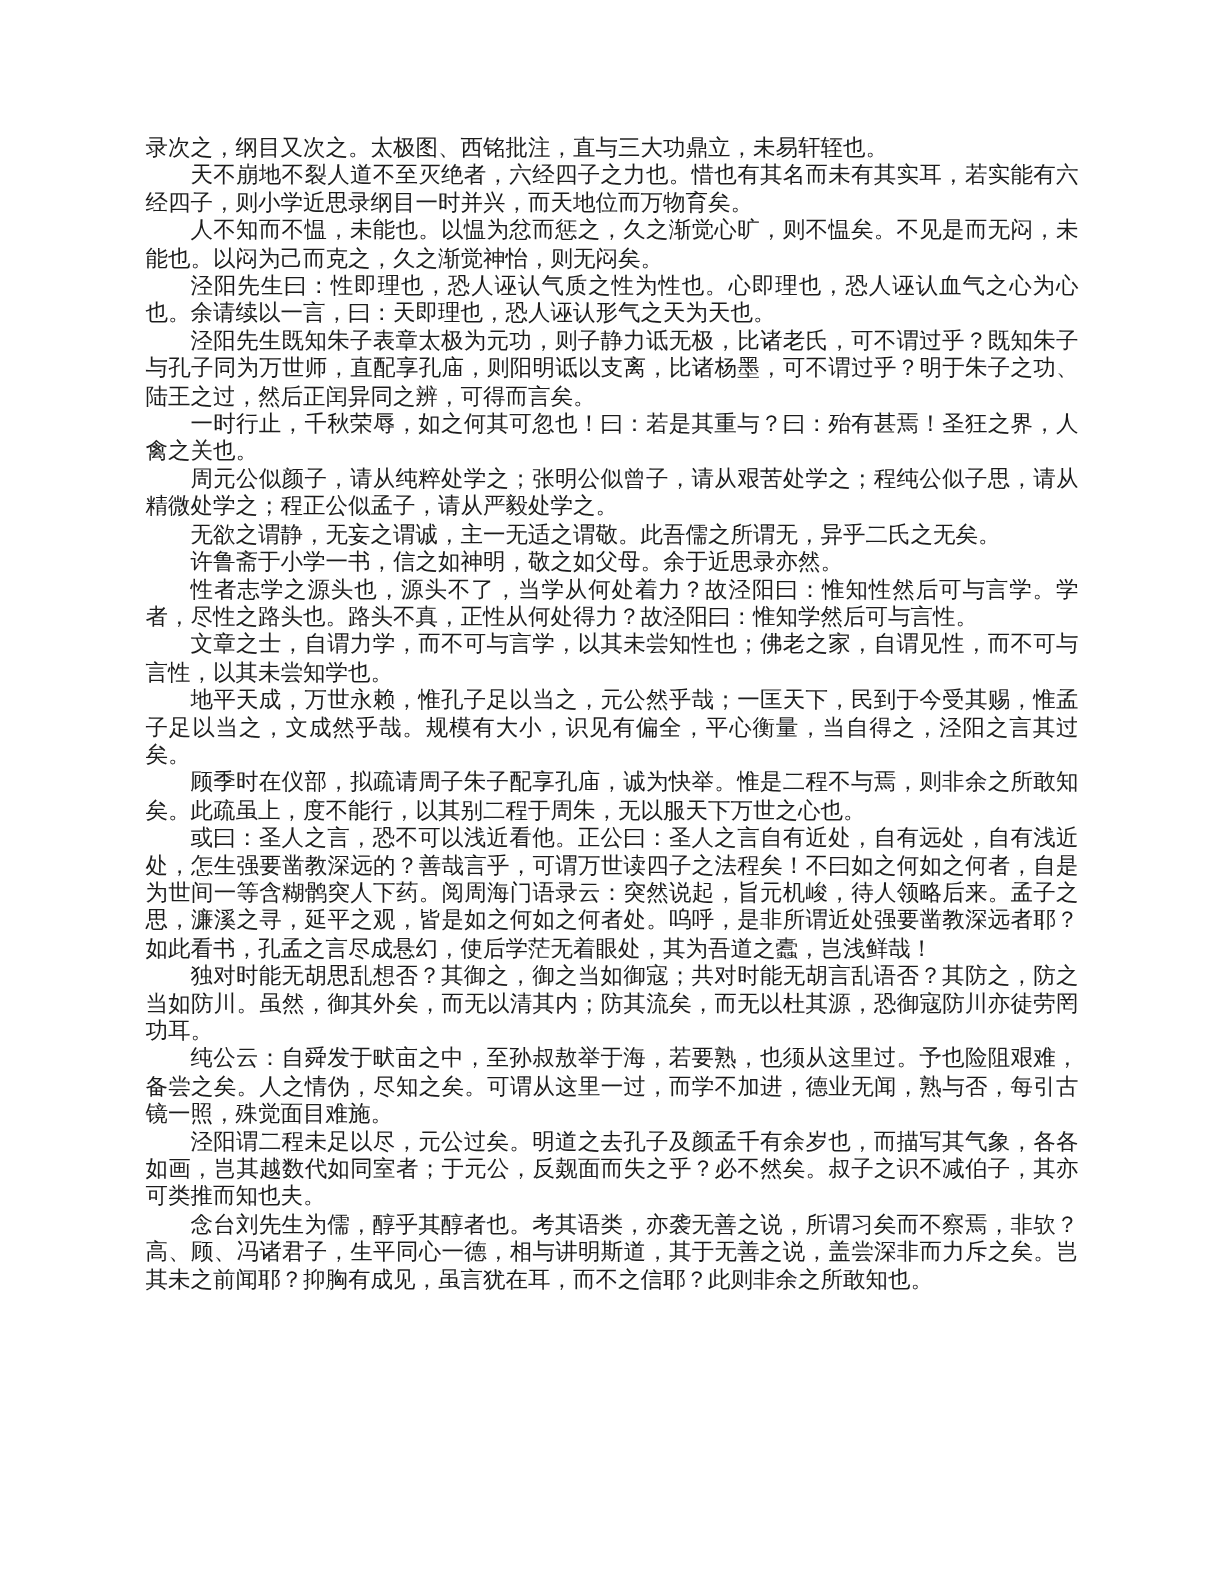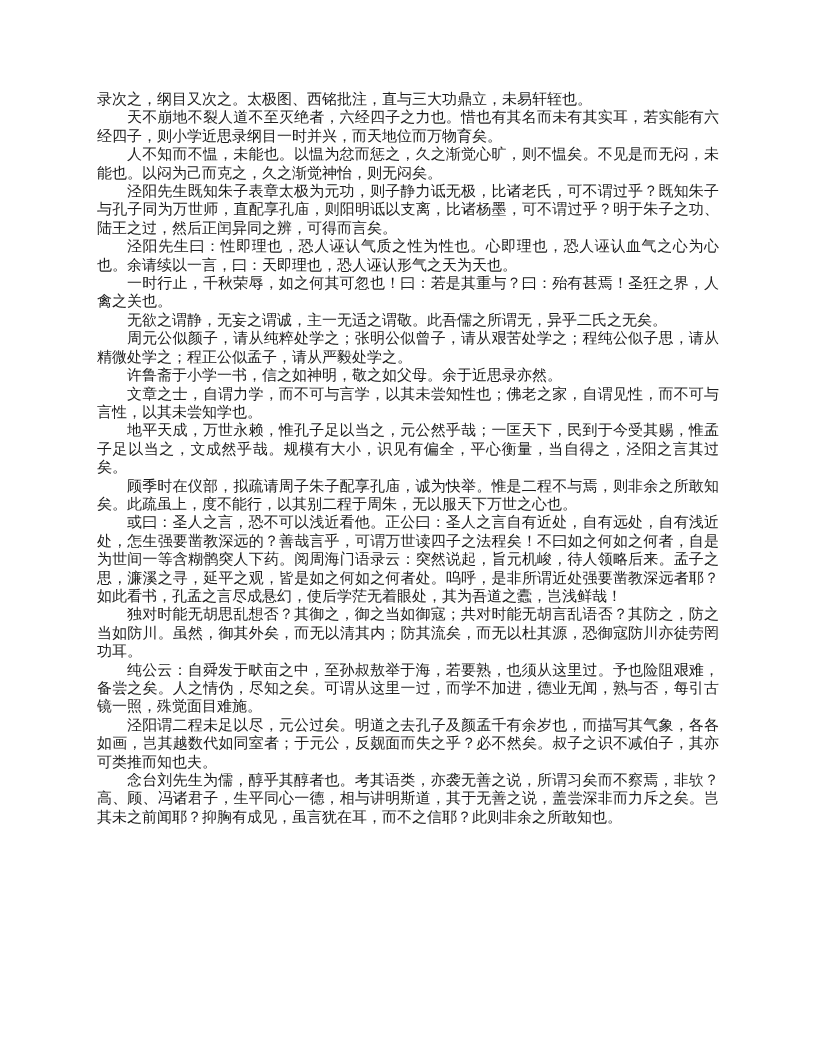--- a/index.html
+++ b/index.html
@@ -39,26 +39,27 @@
   }
 </style>
 </head>
 <body>
 
 <div class="page">
   <div class="text-block">
     <p class="para continuation">录次之，纲目又次之。太极图、西铭批注，直与三大功鼎立，未易轩轾也。</p>
     <p class="para">天不崩地不裂人道不至灭绝者，六经四子之力也。惜也有其名而未有其实耳，若实能有六经四子，则小学近思录纲目一时并兴，而天地位而万物育矣。</p>
     <p class="para">人不知而不愠，未能也。以愠为忿而惩之，久之渐觉心旷，则不愠矣。不见是而无闷，未能也。以闷为己而克之，久之渐觉神怡，则无闷矣。</p>
+    <p class="para">泾阳先生曰：性即理也，恐人诬认气质之性为性也。心即理也，恐人诬认血气之心为心也。余请续以一言，曰：天即理也，恐人诬认形气之天为天也。</p>
     <p class="para">泾阳先生既知朱子表章太极为元功，则子静力诋无极，比诸老氏，可不谓过乎？既知朱子与孔子同为万世师，直配享孔庙，则阳明诋以支离，比诸杨墨，可不谓过乎？明于朱子之功、陆王之过，然后正闰异同之辨，可得而言矣。</p>
-    <p class="para">泾阳先生曰：性即理也，恐人诬认气质之性为性也。心即理也，恐人诬认血气之心为心也。余请续以一言，曰：天即理也，恐人诬认形气之天为天也。</p>
     <p class="para">一时行止，千秋荣辱，如之何其可忽也！曰：若是其重与？曰：殆有甚焉！圣狂之界，人禽之关也。</p>
+    <p class="para">周元公似颜子，请从纯粹处学之；张明公似曾子，请从艰苦处学之；程纯公似子思，请从精微处学之；程正公似孟子，请从严毅处学之。</p>
     <p class="para">无欲之谓静，无妄之谓诚，主一无适之谓敬。此吾儒之所谓无，异乎二氏之无矣。</p>
-    <p class="para">周元公似颜子，请从纯粹处学之；张明公似曾子，请从艰苦处学之；程纯公似子思，请从精微处学之；程正公似孟子，请从严毅处学之。</p>
     <p class="para">许鲁斋于小学一书，信之如神明，敬之如父母。余于近思录亦然。</p>
+    <p class="para">性者志学之源头也，源头不了，当学从何处着力？故泾阳曰：惟知性然后可与言学。学者，尽性之路头也。路头不真，正性从何处得力？故泾阳曰：惟知学然后可与言性。</p>
     <p class="para">文章之士，自谓力学，而不可与言学，以其未尝知性也；佛老之家，自谓见性，而不可与言性，以其未尝知学也。</p>
     <p class="para">地平天成，万世永赖，惟孔子足以当之，元公然乎哉；一匡天下，民到于今受其赐，惟孟子足以当之，文成然乎哉。规模有大小，识见有偏全，平心衡量，当自得之，泾阳之言其过矣。</p>
     <p class="para">顾季时在仪部，拟疏请周子朱子配享孔庙，诚为快举。惟是二程不与焉，则非余之所敢知矣。此疏虽上，度不能行，以其别二程于周朱，无以服天下万世之心也。</p>
     <p class="para">或曰：圣人之言，恐不可以浅近看他。正公曰：圣人之言自有近处，自有远处，自有浅近处，怎生强要凿教深远的？善哉言乎，可谓万世读四子之法程矣！不曰如之何如之何者，自是为世间一等含糊鹘突人下药。阅周海门语录云：突然说起，旨元机峻，待人领略后来。孟子之思，濂溪之寻，延平之观，皆是如之何如之何者处。呜呼，是非所谓近处强要凿教深远者耶？如此看书，孔孟之言尽成悬幻，使后学茫无着眼处，其为吾道之蠹，岂浅鲜哉！</p>
     <p class="para">独对时能无胡思乱想否？其御之，御之当如御寇；共对时能无胡言乱语否？其防之，防之当如防川。虽然，御其外矣，而无以清其内；防其流矣，而无以杜其源，恐御寇防川亦徒劳罔功耳。</p>
     <p class="para">纯公云：自舜发于畎亩之中，至孙叔敖举于海，若要熟，也须从这里过。予也险阻艰难，备尝之矣。人之情伪，尽知之矣。可谓从这里一过，而学不加进，德业无闻，熟与否，每引古镜一照，殊觉面目难施。</p>
     <p class="para">泾阳谓二程未足以尽，元公过矣。明道之去孔子及颜孟千有余岁也，而描写其气象，各各如画，岂其越数代如同室者；于元公，反觌面而失之乎？必不然矣。叔子之识不减伯子，其亦可类推而知也夫。</p>
     <p class="para">念台刘先生为儒，醇乎其醇者也。考其语类，亦袭无善之说，所谓习矣而不察焉，非欤？高、顾、冯诸君子，生平同心一德，相与讲明斯道，其于无善之说，盖尝深非而力斥之矣。岂其未之前闻耶？抑胸有成见，虽言犹在耳，而不之信耶？此则非余之所敢知也。</p>
   </div>
 </div>

